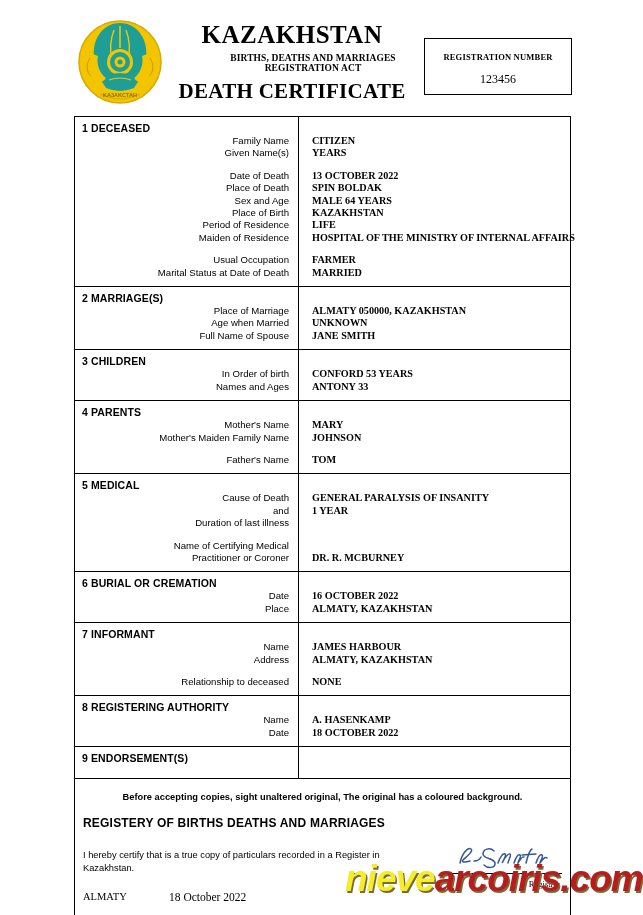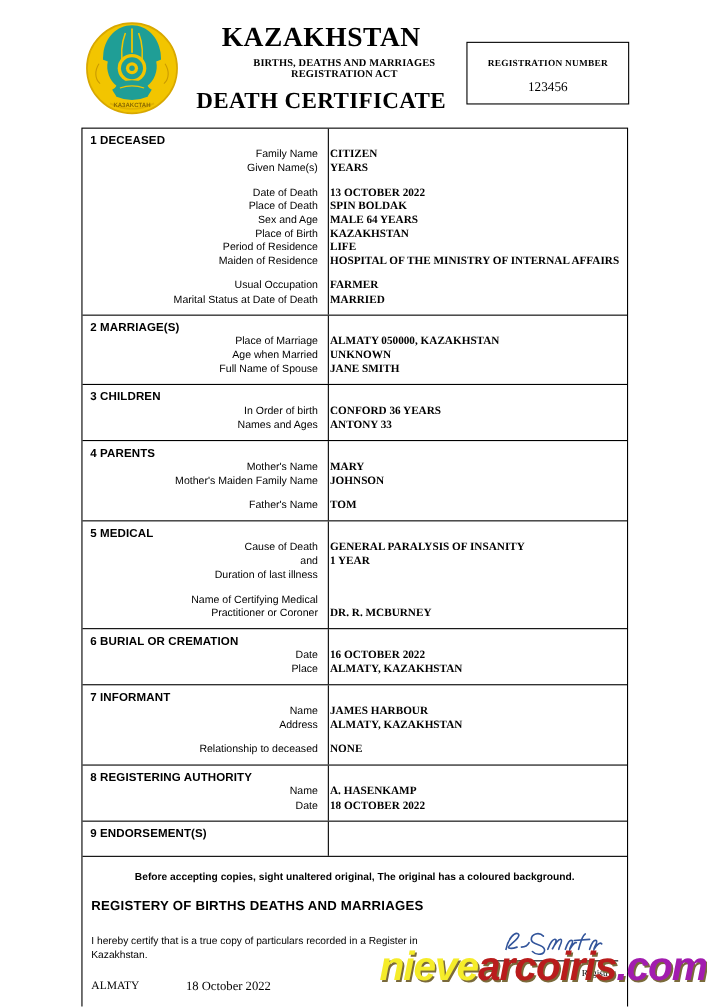--- a/index.html
+++ b/index.html
@@ -111,20 +111,21 @@
     letter-spacing: 0.1px;
     white-space: nowrap;
   }
   .rows {
     padding: 0;
   }
   .row {
     display: flex;
     align-items: center;
     min-height: 12px;
+    gap: 12px;
   }
   .row-label {
     width: 219px;
     flex: 0 0 219px;
     text-align: right;
     padding-right: 5px;
     font-size: 9.6px;
     color: #000;
     line-height: 12.4px;
     box-sizing: border-box;
@@ -220,21 +221,21 @@
     font-family: "Liberation Sans", sans-serif;
     font-weight: bold;
     font-style: italic;
     font-size: 37px;
     letter-spacing: -1px;
     white-space: nowrap;
     text-shadow: 1.5px 1.5px 0 #7a6a3a;
   }
   .wm-a { color: #f5ec2a; }
   .wm-b { color: #b91c1c; }
-  .wm-c { color: #a21caf; }
+  .wm-c { color: #b91c1c; }
 </style>
 </head>
 <body>
 
 <div class="header">
 
   <div class="emblem">
     <svg width="88" height="88" viewBox="0 0 88 88">
       <circle cx="44" cy="44" r="41" fill="#f2c500"></circle>
       <circle cx="44" cy="44" r="41" fill="none" stroke="#d8a800" stroke-width="1.5"></circle>
@@ -341,21 +342,21 @@
         <div style="height: 7px;"></div>
       </div>
     </div>
     <div class="section">
       <div class="sec-divider"></div>
       <div class="sec-title">3 CHILDREN</div>
       <div class="rows">
         <div style="height: 18px;"></div>
         <div class="row">
           <div class="row-label">In Order of birth</div>
-          <div class="row-value">CONFORD 36 YEARS</div>
+          <div class="row-value">CONFORD 53 YEARS</div>
         </div>
         <div class="row">
           <div class="row-label">Names and Ages</div>
           <div class="row-value">ANTONY 33</div>
         </div>
         <div style="height: 7px;"></div>
       </div>
     </div>
     <div class="section">
       <div class="sec-divider"></div>

